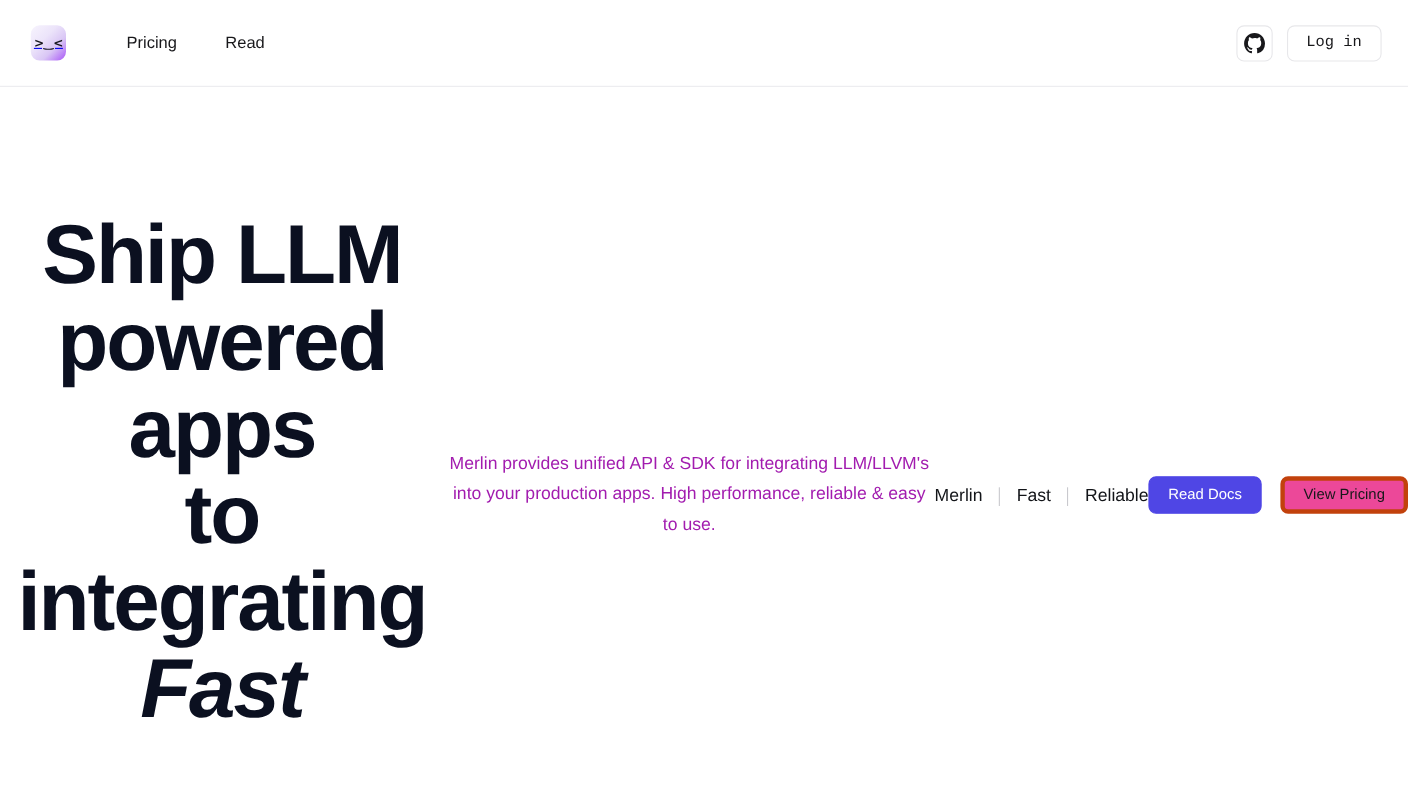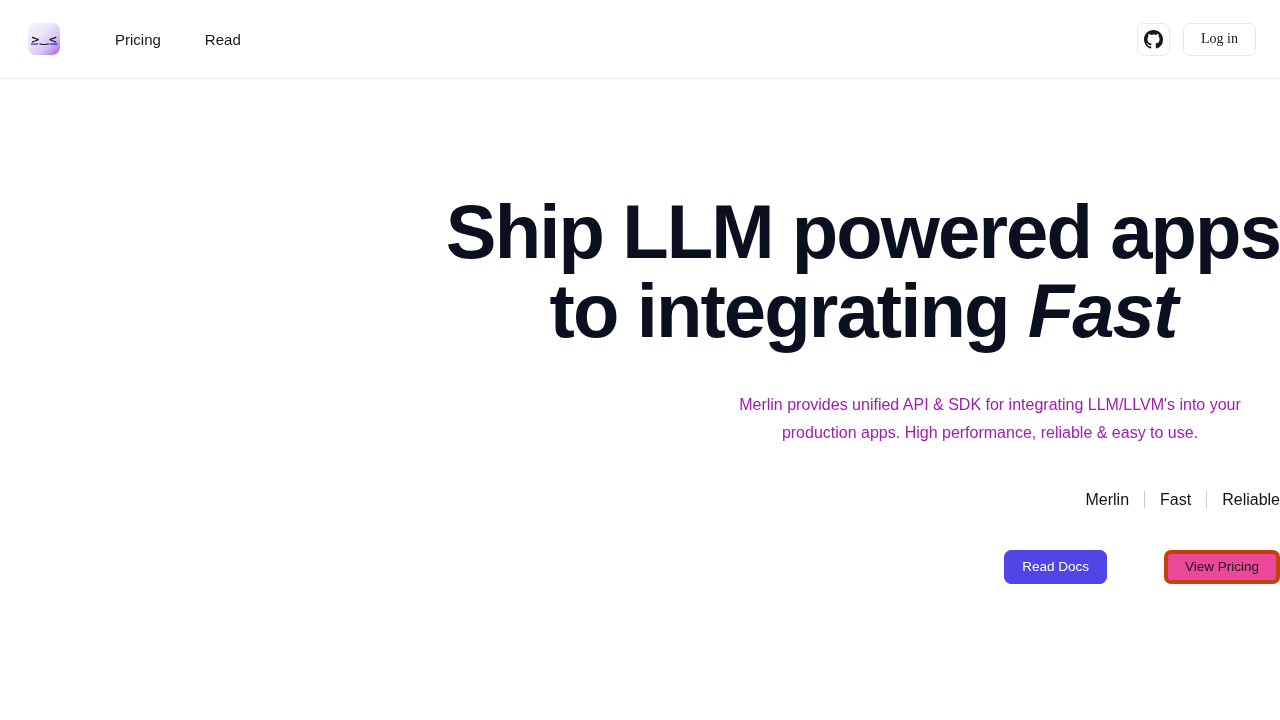--- a/index.html
+++ b/index.html
@@ -86,36 +86,36 @@
     cursor: pointer;
   }
   .icon-button svg { display: block; }
 
   .login-button {
     height: 33px;
     padding: 0 17px;
     border: 1px solid #e7e7ea;
     border-radius: 7px;
     background: #ffffff;
-    font-family: Liberation Serif, serif;
+    font-family: Liberation Mono, monospace;
     font-size: 14px;
     color: #18181b;
     cursor: pointer;
     line-height: 1;
     white-space: nowrap;
     text-align: right;
   }
 
   
   .hero {
     width: 100%;
     padding-top: 113px;
     display: flex;
-    flex-direction: column;
-    align-items: flex-end;
+    flex-direction: row;
+    align-items: center;
     text-align: center;
   }
 
   .hero-title {
     font-size: 76px;
     font-weight: 700;
     line-height: 1.04;
     letter-spacing: -1.9px;
     color: #0b1020;
     max-width: 900px;
@@ -176,21 +176,20 @@
     display: inline-flex;
     align-items: center;
     justify-content: center;
     border-radius: 7px;
     font-family: "Liberation Sans", sans-serif;
     font-size: 13.5px;
     line-height: 1;
     cursor: pointer;
     white-space: nowrap;
     padding: 0 17px;
-    margin-left: 40px;
   }
 
   .btn-primary {
     background: #4f46e5;
     color: #ffffff;
     border: 1px solid #4f46e5;
   }
 
   .btn-secondary {
     background: #ec4899;

